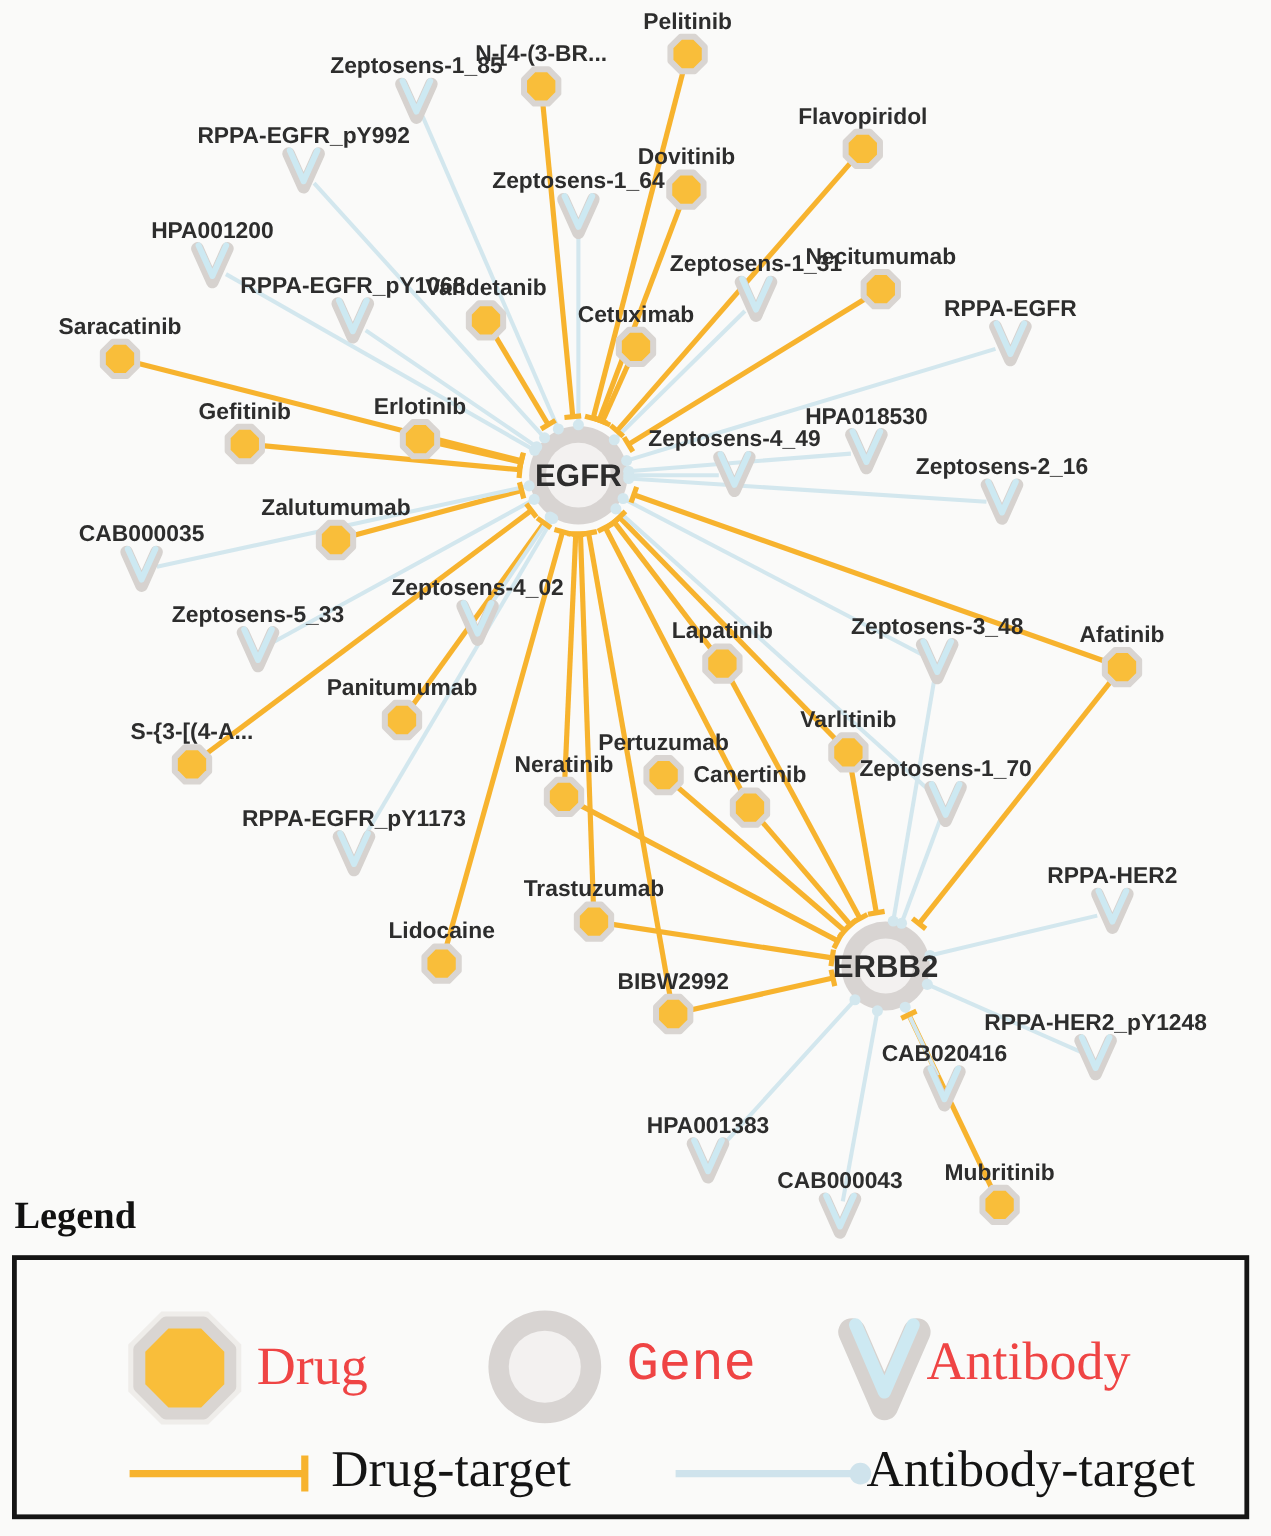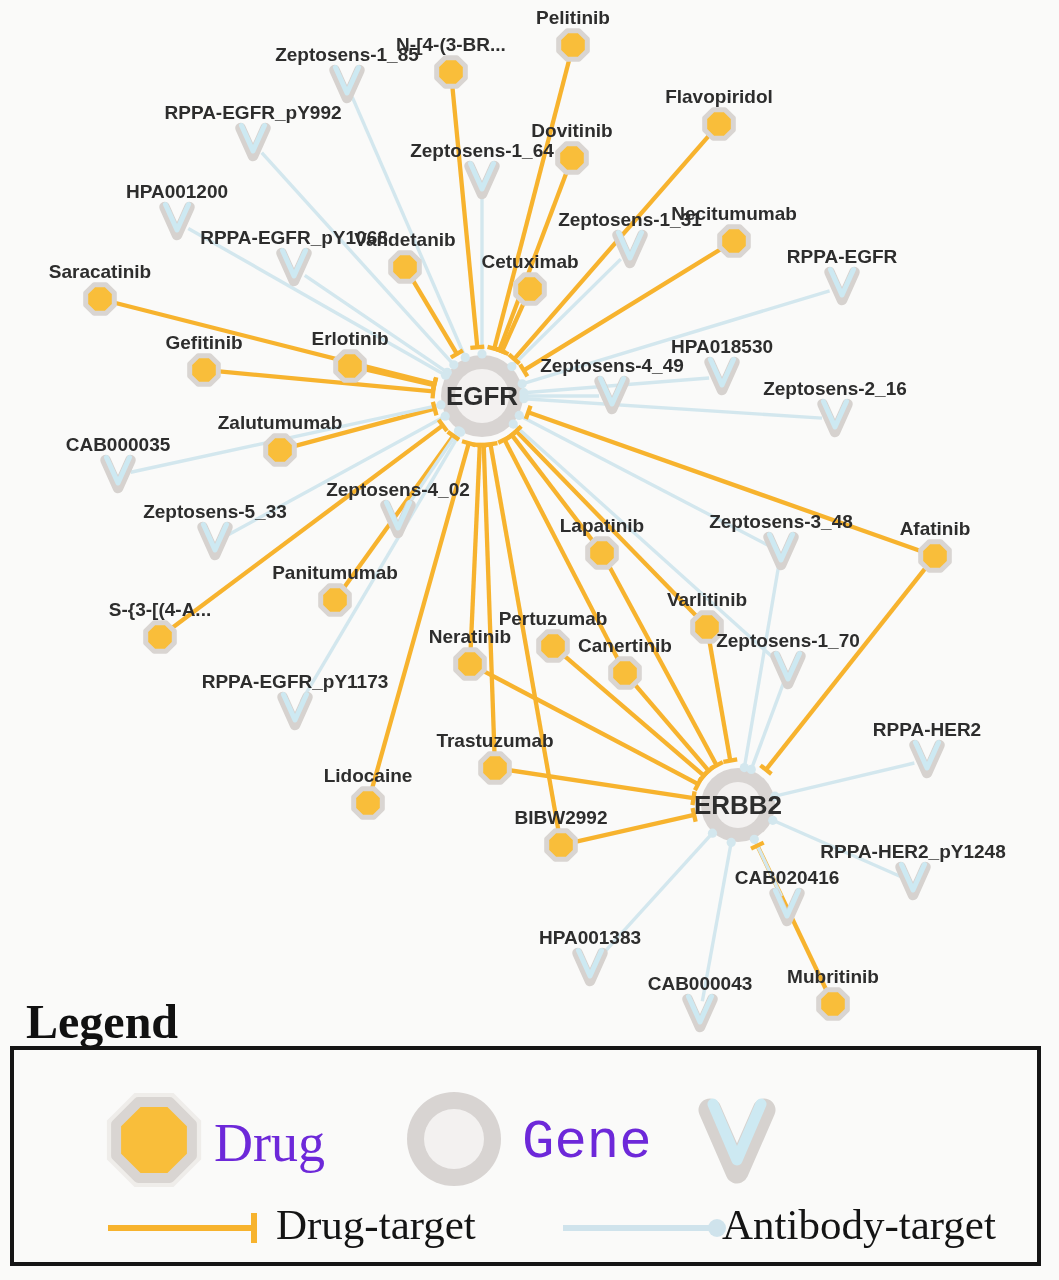--- a/index.html
+++ b/index.html
@@ -1,24 +1,24 @@
 <!DOCTYPE html>
 <html><head>
 <meta charset="utf-8">
 <style>
   html,body{margin:0;padding:0;width:1059px;height:1280px;overflow:hidden;background:#fafaf9;}
   #stage{position:relative;width:960px;height:1280px;background:#fafaf9;}
   #net{position:absolute;left:0;top:0;}
   #net text.node-label{font-family:"Liberation Sans","DejaVu Sans",sans-serif;font-weight:bold;font-size:19px;fill:#2d2d2d;}
   #net text.gene-label{font-family:"Liberation Sans","DejaVu Sans",sans-serif;font-weight:bold;font-size:26px;fill:#2d2d2d;}
-  #legend-title{position:absolute;left:26px;top:994px;font-family:"Liberation Serif","DejaVu Serif",serif;
-    font-weight:bold;font-size:48px;color:#111;}
+  #legend-title{position:absolute;left:12px;top:994px;font-family:"Liberation Serif","DejaVu Serif",serif;
+    font-weight:bold;font-size:32px;color:#111;}
   #legend-box{position:absolute;left:10px;top:1046px;width:1023px;height:212px;border:4px solid #151515;background:#fafaf9;}
   .lg-abs{position:absolute;}
-  .lg-sym-label{font-family:"Liberation Serif","DejaVu Serif",serif;font-size:54px;color:#6d28d9;white-space:nowrap;}
+  .lg-sym-label{font-family:"Liberation Serif","DejaVu Serif",serif;font-size:45px;color:#ef4444;white-space:nowrap;}
   .lg-edge-label{font-family:"Liberation Serif","DejaVu Serif",serif;font-size:43px;color:#141414;white-space:nowrap;}
 </style>
 </head>
 <body>
 
 <div id="stage">
   <svg id="net" width="1059" height="1280" viewBox="0 0 1059 1280">
     <g id="layer-edges">
         <line x1="570.4903784121627" y1="54.67996898165801" x2="494.29714578040256" y2="348.56815198987573" stroke="#f7b32e" stroke-width="4.3"></line>
         <line x1="451.95244050972667" y1="81.9545395210141" x2="477.33304150233937" y2="347.2227563470309" stroke="#f7b32e" stroke-width="4.3"></line>
@@ -311,20 +311,21 @@
     <svg class="lg-abs" style="left:388px;top:37px;" width="104" height="104" viewBox="0 0 104 104">
       <circle cx="52" cy="52" r="47" fill="#d8d4d2"></circle>
       <circle cx="52" cy="52" r="30" fill="#f3f1f0"></circle>
     </svg>
     <div class="lg-abs lg-sym-label" style="left:508px;top:62px;font-family:Liberation Mono, monospace;">Gene</div>
 
     <svg class="lg-abs" style="left:668px;top:28px;" width="110" height="124" viewBox="-55 -62 110 124">
       <polyline points="-27,-30 0,32 27,-30" fill="none" stroke="#d6d2cf" stroke-width="23" stroke-linecap="round" stroke-linejoin="round"></polyline>
       <polyline points="-24,-36 0,20 24,-36" fill="none" stroke="#cde9f2" stroke-width="11" stroke-linecap="round" stroke-linejoin="round"></polyline>
     </svg>
+    <div class="lg-abs lg-sym-label" style="left:758px;top:58px;">Antibody</div>
 
     <svg class="lg-abs" style="left:88px;top:156px;" width="170" height="44" viewBox="0 0 170 44">
       <line x1="6" y1="22" x2="152" y2="22" stroke="#f7b32e" stroke-width="6"></line>
       <line x1="152" y1="7" x2="152" y2="37" stroke="#f7b32e" stroke-width="6"></line>
     </svg>
     <div class="lg-abs lg-edge-label" style="left:262px;top:150px;">Drug-target</div>
 
     <svg class="lg-abs" style="left:543px;top:156px;" width="180" height="44" viewBox="0 0 180 44">
       <line x1="6" y1="22" x2="158" y2="22" stroke="#cfe3ec" stroke-width="6"></line>
       <circle cx="160" cy="22" r="9" fill="#cfe3ec"></circle>

